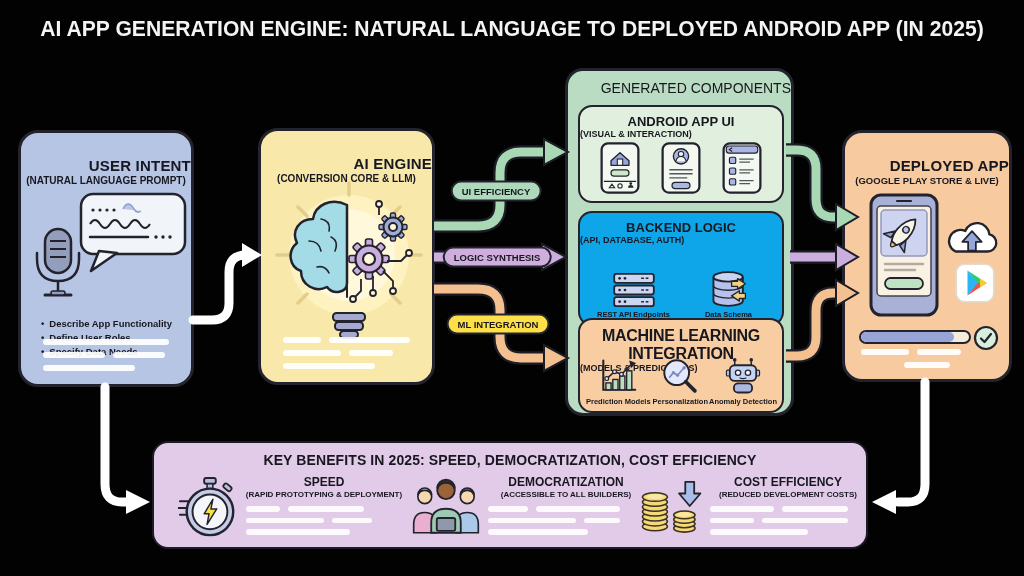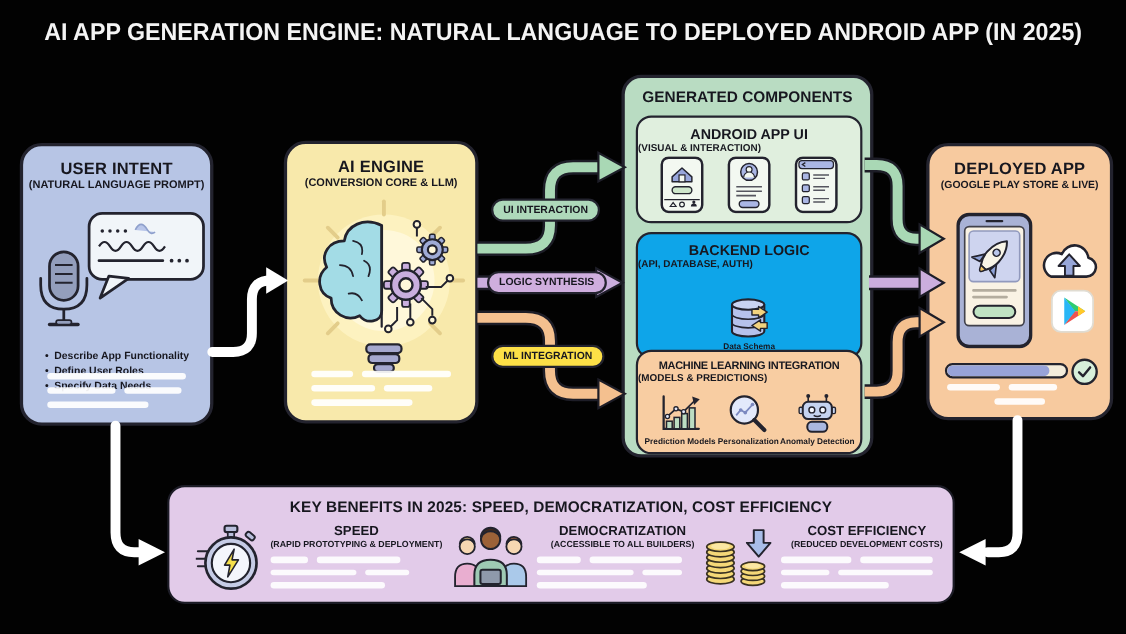--- a/index.html
+++ b/index.html
@@ -1,35 +1,35 @@
 <!DOCTYPE html>
 <html><head>
 <meta charset="utf-8">
 <style>
   html,body{margin:0;padding:0;background:#000;}
   .canvas{position:relative;width:1024px;height:576px;background:#020202;overflow:hidden;
           font-family:"Liberation Sans",sans-serif;color:#17171f;}
   .main-title{position:absolute;top:16px;left:0;right:0;text-align:center;color:#f4f4f4;
               font-size:22px;font-weight:700;letter-spacing:0;transform:scaleX(.96);white-space:nowrap;}
   .box{position:absolute;border:3px solid #23232e;border-radius:20px;box-sizing:border-box;}
-  .box-title{text-align:center;font-weight:700;font-size:15px;margin-top:12px;letter-spacing:.2px;}
+  .box-title{text-align:right;font-weight:700;font-size:15px;margin-top:24px;letter-spacing:.2px;}
   .box-sub{text-align:center;font-weight:700;font-size:10px;margin-top:1px;letter-spacing:0;}
   
   .user-intent{left:18px;top:130px;width:176px;height:257px;background:#b7c5e5;}
   .bullets{position:absolute;left:20px;top:184px;margin:0;padding:0;list-style:none;}
   .bullets li{font-size:9.5px;font-weight:700;line-height:14px;}
   .bullets li::before{content:"•";margin-right:5px;}
   .plines{position:absolute;left:22px;right:22px;bottom:13px;display:flex;flex-direction:column;gap:7px;}
   .prow{display:flex;gap:8px;}
   .seg{height:6px;border-radius:3px;background:rgba(255,255,255,.92);}
   
   .ai-engine{left:258px;top:128px;width:177px;height:257px;background:#f8e9ab;}
   
   .components{left:565px;top:68px;width:229px;height:348px;background:#b9dcc2;border-radius:18px;}
-  .panel-title{text-align:center;font-weight:700;font-size:14px;margin-top:9px;}
+  .panel-title{text-align:right;font-weight:400;font-size:14px;margin-top:9px;}
   .subbox{position:absolute;left:10px;width:206px;border:2.5px solid #23232e;border-radius:14px;box-sizing:border-box;}
   .subbox .st{text-align:center;font-weight:700;font-size:13px;margin-top:7px;}
   .subbox .ss{text-align:left;font-weight:700;font-size:9px;margin-top:0px;}
   .sb-android{top:34px;height:98px;background:#e0efde;}
   .sb-backend{top:140px;height:115px;background:#0ea5e9;}
   .sb-ml{top:247px;height:95px;background:#f8cda2;}
   .icon-row{position:absolute;left:6px;right:6px;bottom:5px;display:flex;justify-content:space-around;align-items:flex-end;}
   .icon-item{display:flex;flex-direction:column;align-items:center;width:66px;}
   .icon-item .lbl{font-size:7.5px;font-weight:700;margin-top:2px;text-align:center;white-space:nowrap;}
   .phone-row{position:absolute;left:10px;right:10px;bottom:7px;display:flex;justify-content:space-around;}
@@ -239,34 +239,53 @@
           </g>
         </svg>
       </div>
     </div>
 
     <div class="subbox sb-backend">
       <div class="st">BACKEND LOGIC</div>
       <div class="ss">(API, DATABASE, AUTH)</div>
       <div class="icon-row">
         <div class="icon-item">
+          <svg width="44" height="36" viewBox="0 0 48 40">
+            <g fill="#ccd6f2" stroke="#23232e" stroke-width="2">
+              <rect x="2" y="2" width="44" height="10" rx="2.5"></rect>
+              <rect x="2" y="15" width="44" height="10" rx="2.5"></rect>
+              <rect x="2" y="28" width="44" height="10" rx="2.5"></rect>
+            </g>
+            <g fill="#23232e">
+              <circle cx="8" cy="7" r="1.5"></circle>
+                <circle cx="14" cy="7" r="1.5"></circle>
+              <circle cx="8" cy="20" r="1.5"></circle>
+                <circle cx="14" cy="20" r="1.5"></circle>
+              <circle cx="8" cy="33" r="1.5"></circle>
+                <circle cx="14" cy="33" r="1.5"></circle>
+            </g>
+            <path d="M32,7 h9 M32,20 h9 M32,33 h9" stroke="#23232e" stroke-width="1.6" stroke-dasharray="3 2"></path>
+          </svg>
+          <div class="lbl">REST API Endpoints</div>
+        </div>
+        <div class="icon-item">
           <svg width="42" height="38" viewBox="0 0 48 44">
             <path d="M6,8 v28 a17,5.5 0 0 0 34,0 v-28" fill="#b6c2ec" stroke="#23232e" stroke-width="2.2"></path>
             <ellipse cx="23" cy="8" rx="17" ry="5.5" fill="#c9d3f2" stroke="#23232e" stroke-width="2.2"></ellipse>
             <path d="M6,18 a17,5.5 0 0 0 34,0 M6,27 a17,5.5 0 0 0 34,0" fill="none" stroke="#23232e" stroke-width="1.6"></path>
             <path d="M27,13 h7 v-3 l9,6 -9,6 v-3 h-7 z" fill="#f2d27e" stroke="#23232e" stroke-width="1.5" stroke-linejoin="round"></path>
             <path d="M43,27 h-7 v-3 l-9,6 9,6 v-3 h7 z" fill="#f2d27e" stroke="#23232e" stroke-width="1.5" stroke-linejoin="round"></path>
           </svg>
           <div class="lbl">Data Schema</div>
         </div>
       </div>
     </div>
 
     <div class="subbox sb-ml">
-      <div class="st" style="font-size:10px;letter-spacing:-0.3px;">MACHINE LEARNING INTEGRATION</div>
+      <div class="st" style="font-size:16px;letter-spacing:-0.3px;">MACHINE LEARNING INTEGRATION</div>
       <div class="ss">(MODELS &amp; PREDICTIONS)</div>
       <div class="icon-row">
         <div class="icon-item">
           <svg width="44" height="38" viewBox="0 0 48 44">
             <path d="M7,4 V38 H44" fill="none" stroke="#23232e" stroke-width="2.4" stroke-linecap="round"></path>
             <g fill="#bcdcc2" stroke="#23232e" stroke-width="1.6">
               <rect x="10" y="30" width="6" height="8"></rect>
               <rect x="18" y="26" width="6" height="12"></rect>
               <rect x="26" y="22" width="6" height="16"></rect>
               <rect x="34" y="16" width="6" height="22"></rect>
@@ -514,17 +533,17 @@
       <polygon points="836,244 836,270 858,257" fill="#cbaede" stroke="#1d1d27" stroke-width="2"></polygon>
     </g>
 
     <g>
       <path d="M786,356 H797 Q816,356 816,337 V311 Q816,293 833,293 H838" fill="none" stroke="#1d1d27" stroke-width="13.5"></path>
       <path d="M786,356 H797 Q816,356 816,337 V311 Q816,293 833,293 H838" fill="none" stroke="#f4c08f" stroke-width="9"></path>
       <polygon points="836,280 836,306 858,293" fill="#f4c08f" stroke="#1d1d27" stroke-width="2"></polygon>
     </g>
   </svg>
 
-  <div class="pill pill-green">UI INTERACTION</div>
+  <div class="pill pill-green">UI EFFICIENCY</div>
   <div class="pill pill-purple">LOGIC SYNTHESIS</div>
   <div class="pill pill-orange">ML INTEGRATION</div>
 
 </div>
 
 </body></html>

